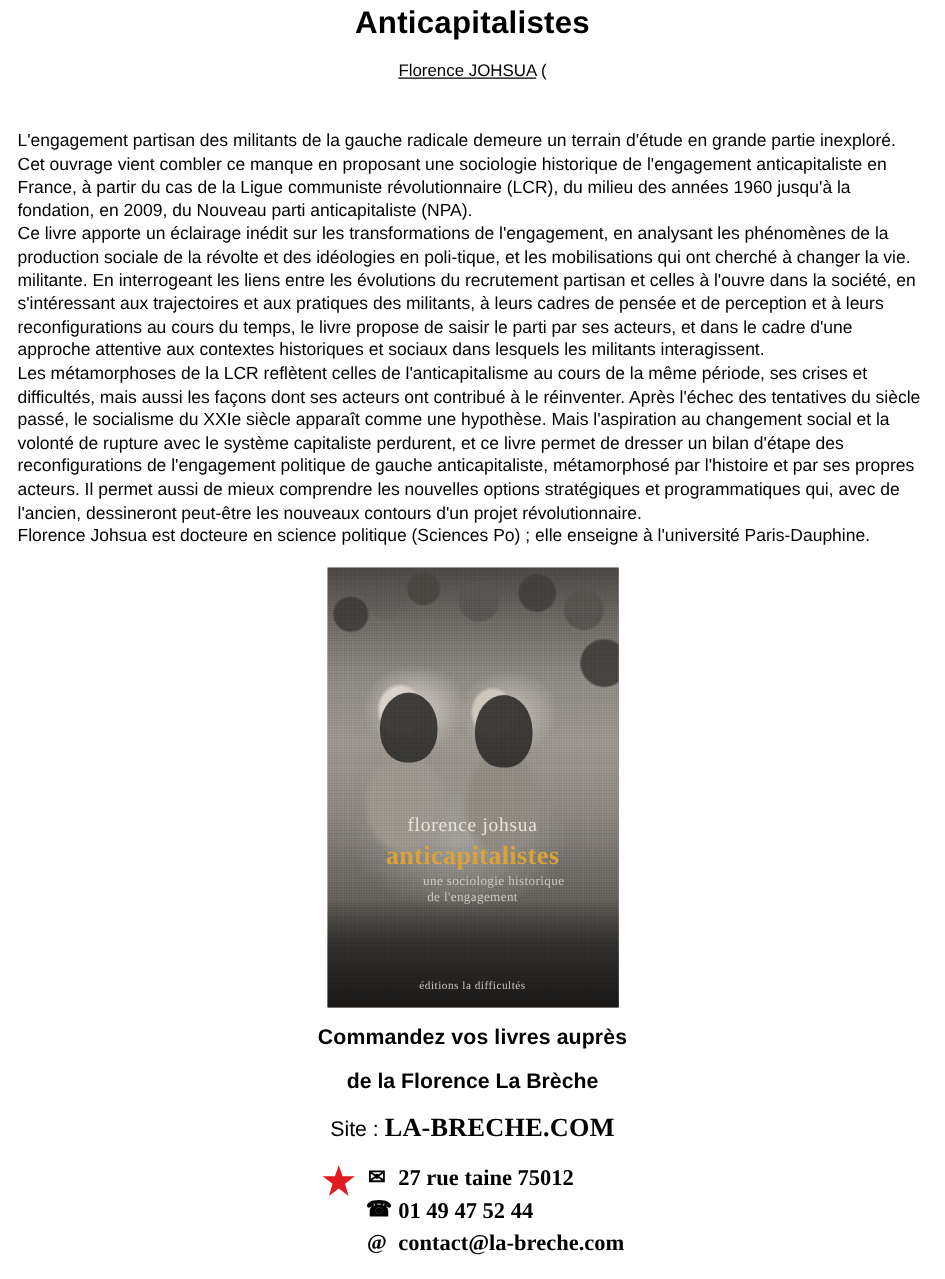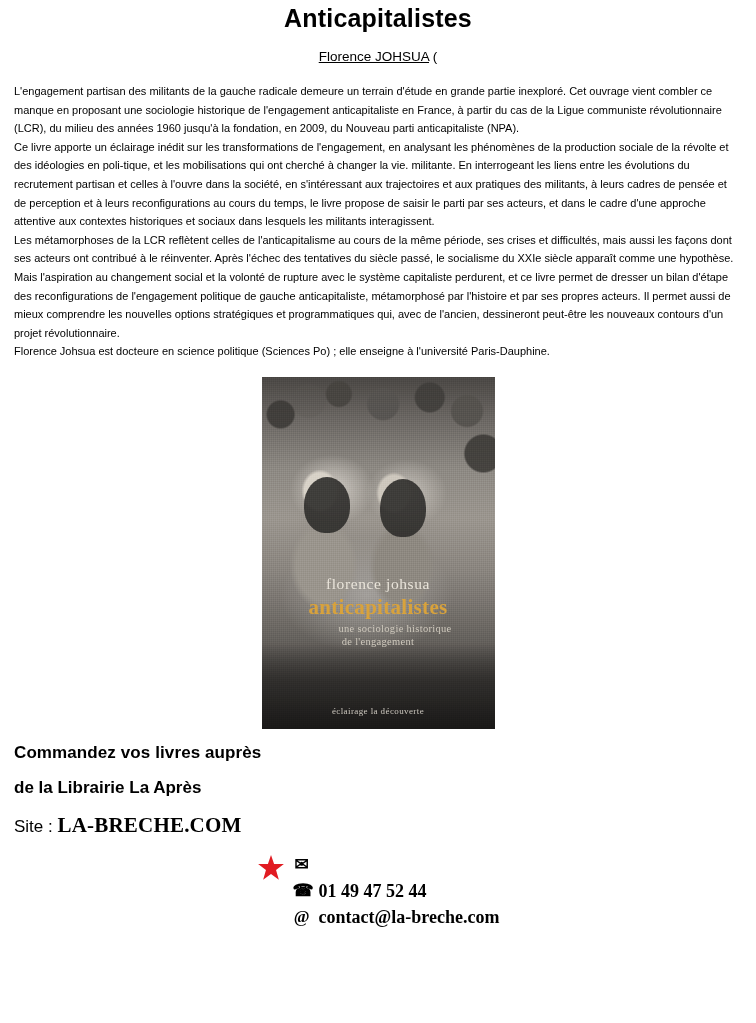--- a/index.html
+++ b/index.html
@@ -31,22 +31,22 @@
   }
   .author-line {
     text-align: center;
     margin-top: 16px;
     font-size: 13.5px;
   }
   .author-line .author {
     text-decoration: underline;
   }
   .body-text {
-    margin-top: 18px;
-    font-size: 11px;
+    margin-top: 39px;
+    font-size: 14px;
     line-height: 18.6px;
     text-align: left;
   }
   .body-text p {
     margin: 0;
   }
   .cover-wrap {
     margin-top: 16px;
     display: flex;
     justify-content: center;
@@ -147,20 +147,21 @@
     letter-spacing: 0.3px;
   }
   .cover .c-pub {
     bottom: 13px;
     color: #cdc8bf;
     font-size: 9px;
     letter-spacing: 0.4px;
   }
   .promo {
     margin-top: 14px;
+    text-align: center;
   }
   .promo .l1 {
     font-size: 17px;
     font-weight: bold;
     letter-spacing: 0.1px;
   }
   .promo .l2 {
     font-size: 17px;
     font-weight: bold;
     margin-top: 15px;
@@ -236,41 +237,42 @@
       <div class="crowd"></div>
       <div class="figures"></div>
       <div class="hair-l"></div>
       <div class="hair-r"></div>
       <div class="ground"></div>
       <div class="grain"></div>
       <div class="txt c-author">florence johsua</div>
       <div class="txt c-title">anticapitalistes</div>
       <div class="txt c-sub1">une sociologie historique</div>
       <div class="txt c-sub2">de l'engagement</div>
-      <div class="txt c-pub">éclairage la découverte</div>
+      <div class="txt c-pub">éditions la difficultés</div>
     </div>
   </div>
 
   <div class="promo">
     <div class="l1">Commandez vos livres auprès</div>
-    <div class="l2">de la Librairie La Après</div>
+    <div class="l2">de la Florence La Brèche</div>
     <div class="l3">
       <span class="site-label">Site :</span>
       <span class="site-url">LA-BRECHE.COM</span>
     </div>
   </div>
 
   <div class="contact">
     <div class="contact-inner">
       <svg class="star" viewBox="0 0 100 100">
         <polygon points="50,4 61,36 96,36 68,57 78,92 50,71 22,92 32,57 4,36 39,36" fill="#e11b22"></polygon>
       </svg>
       <div class="contact-lines">
         <div class="row">
           <span class="gl">✉</span>
+          <span>27 rue taine 75012</span>
         </div>
         <div class="row">
           <span class="gl">☎</span>
           <span>01 49 47 52 44</span>
         </div>
         <div class="row">
           <span class="gl">@</span>
           <span>contact@la-breche.com</span>
         </div>
       </div>

